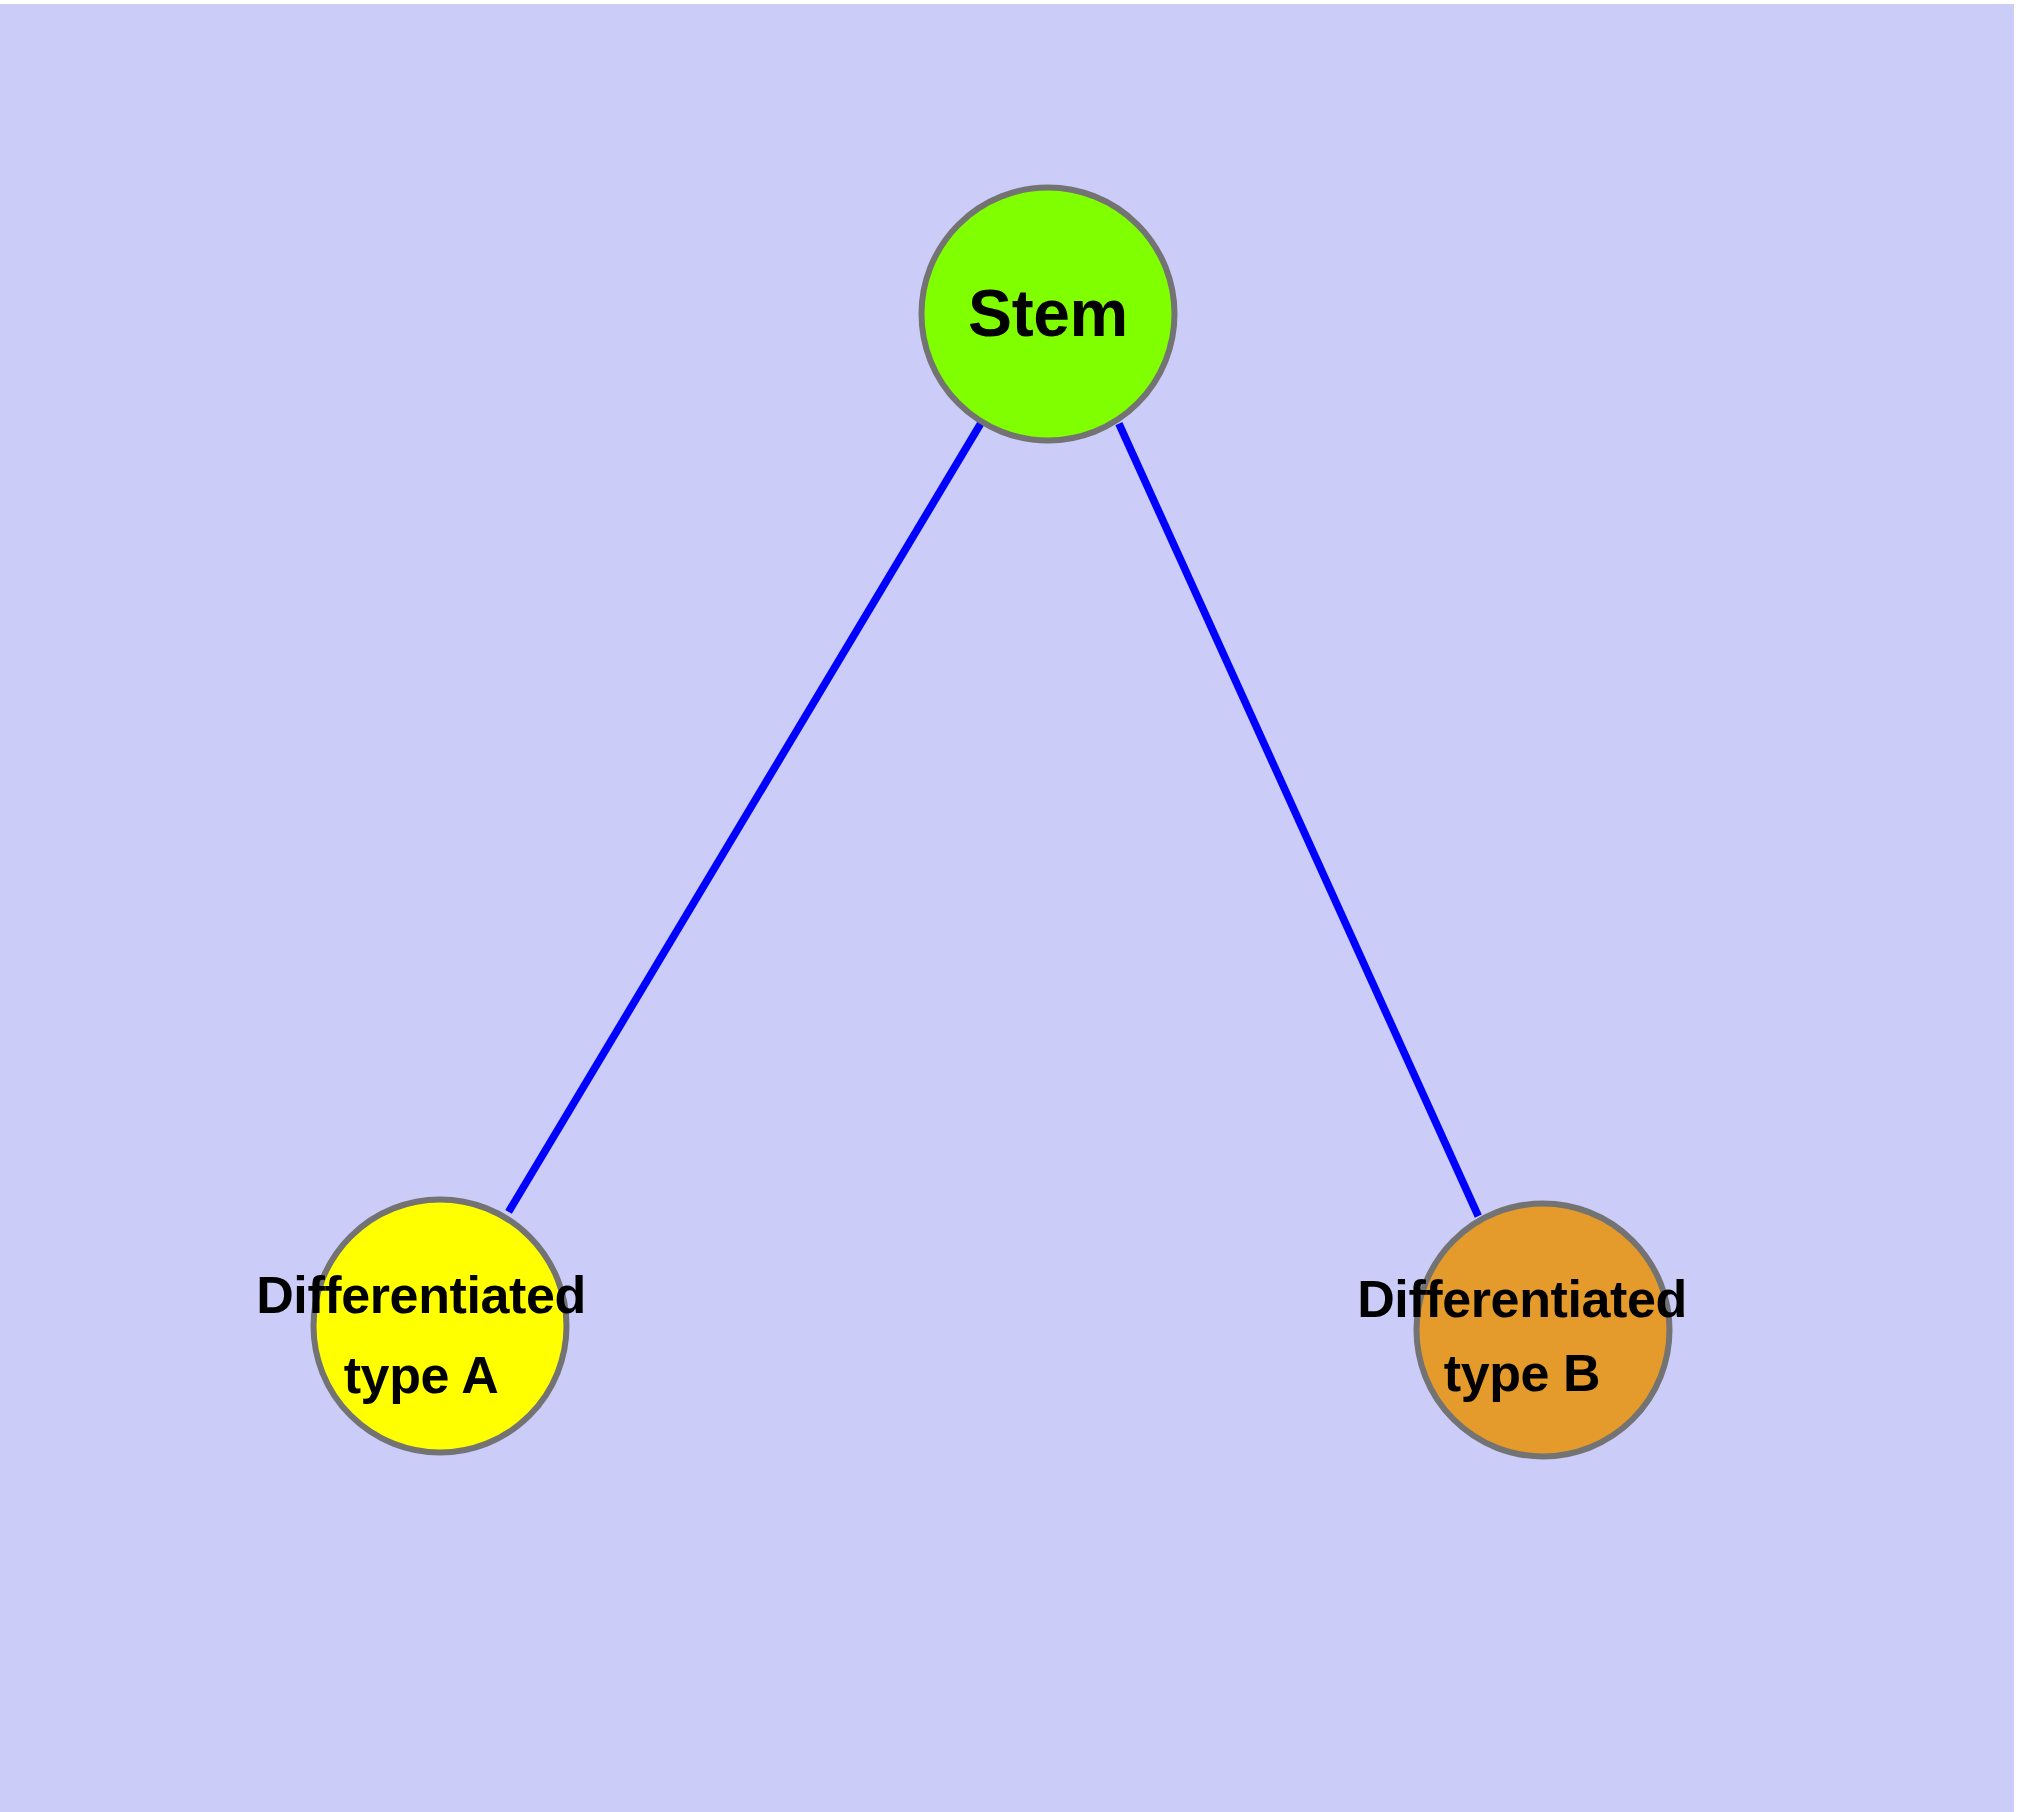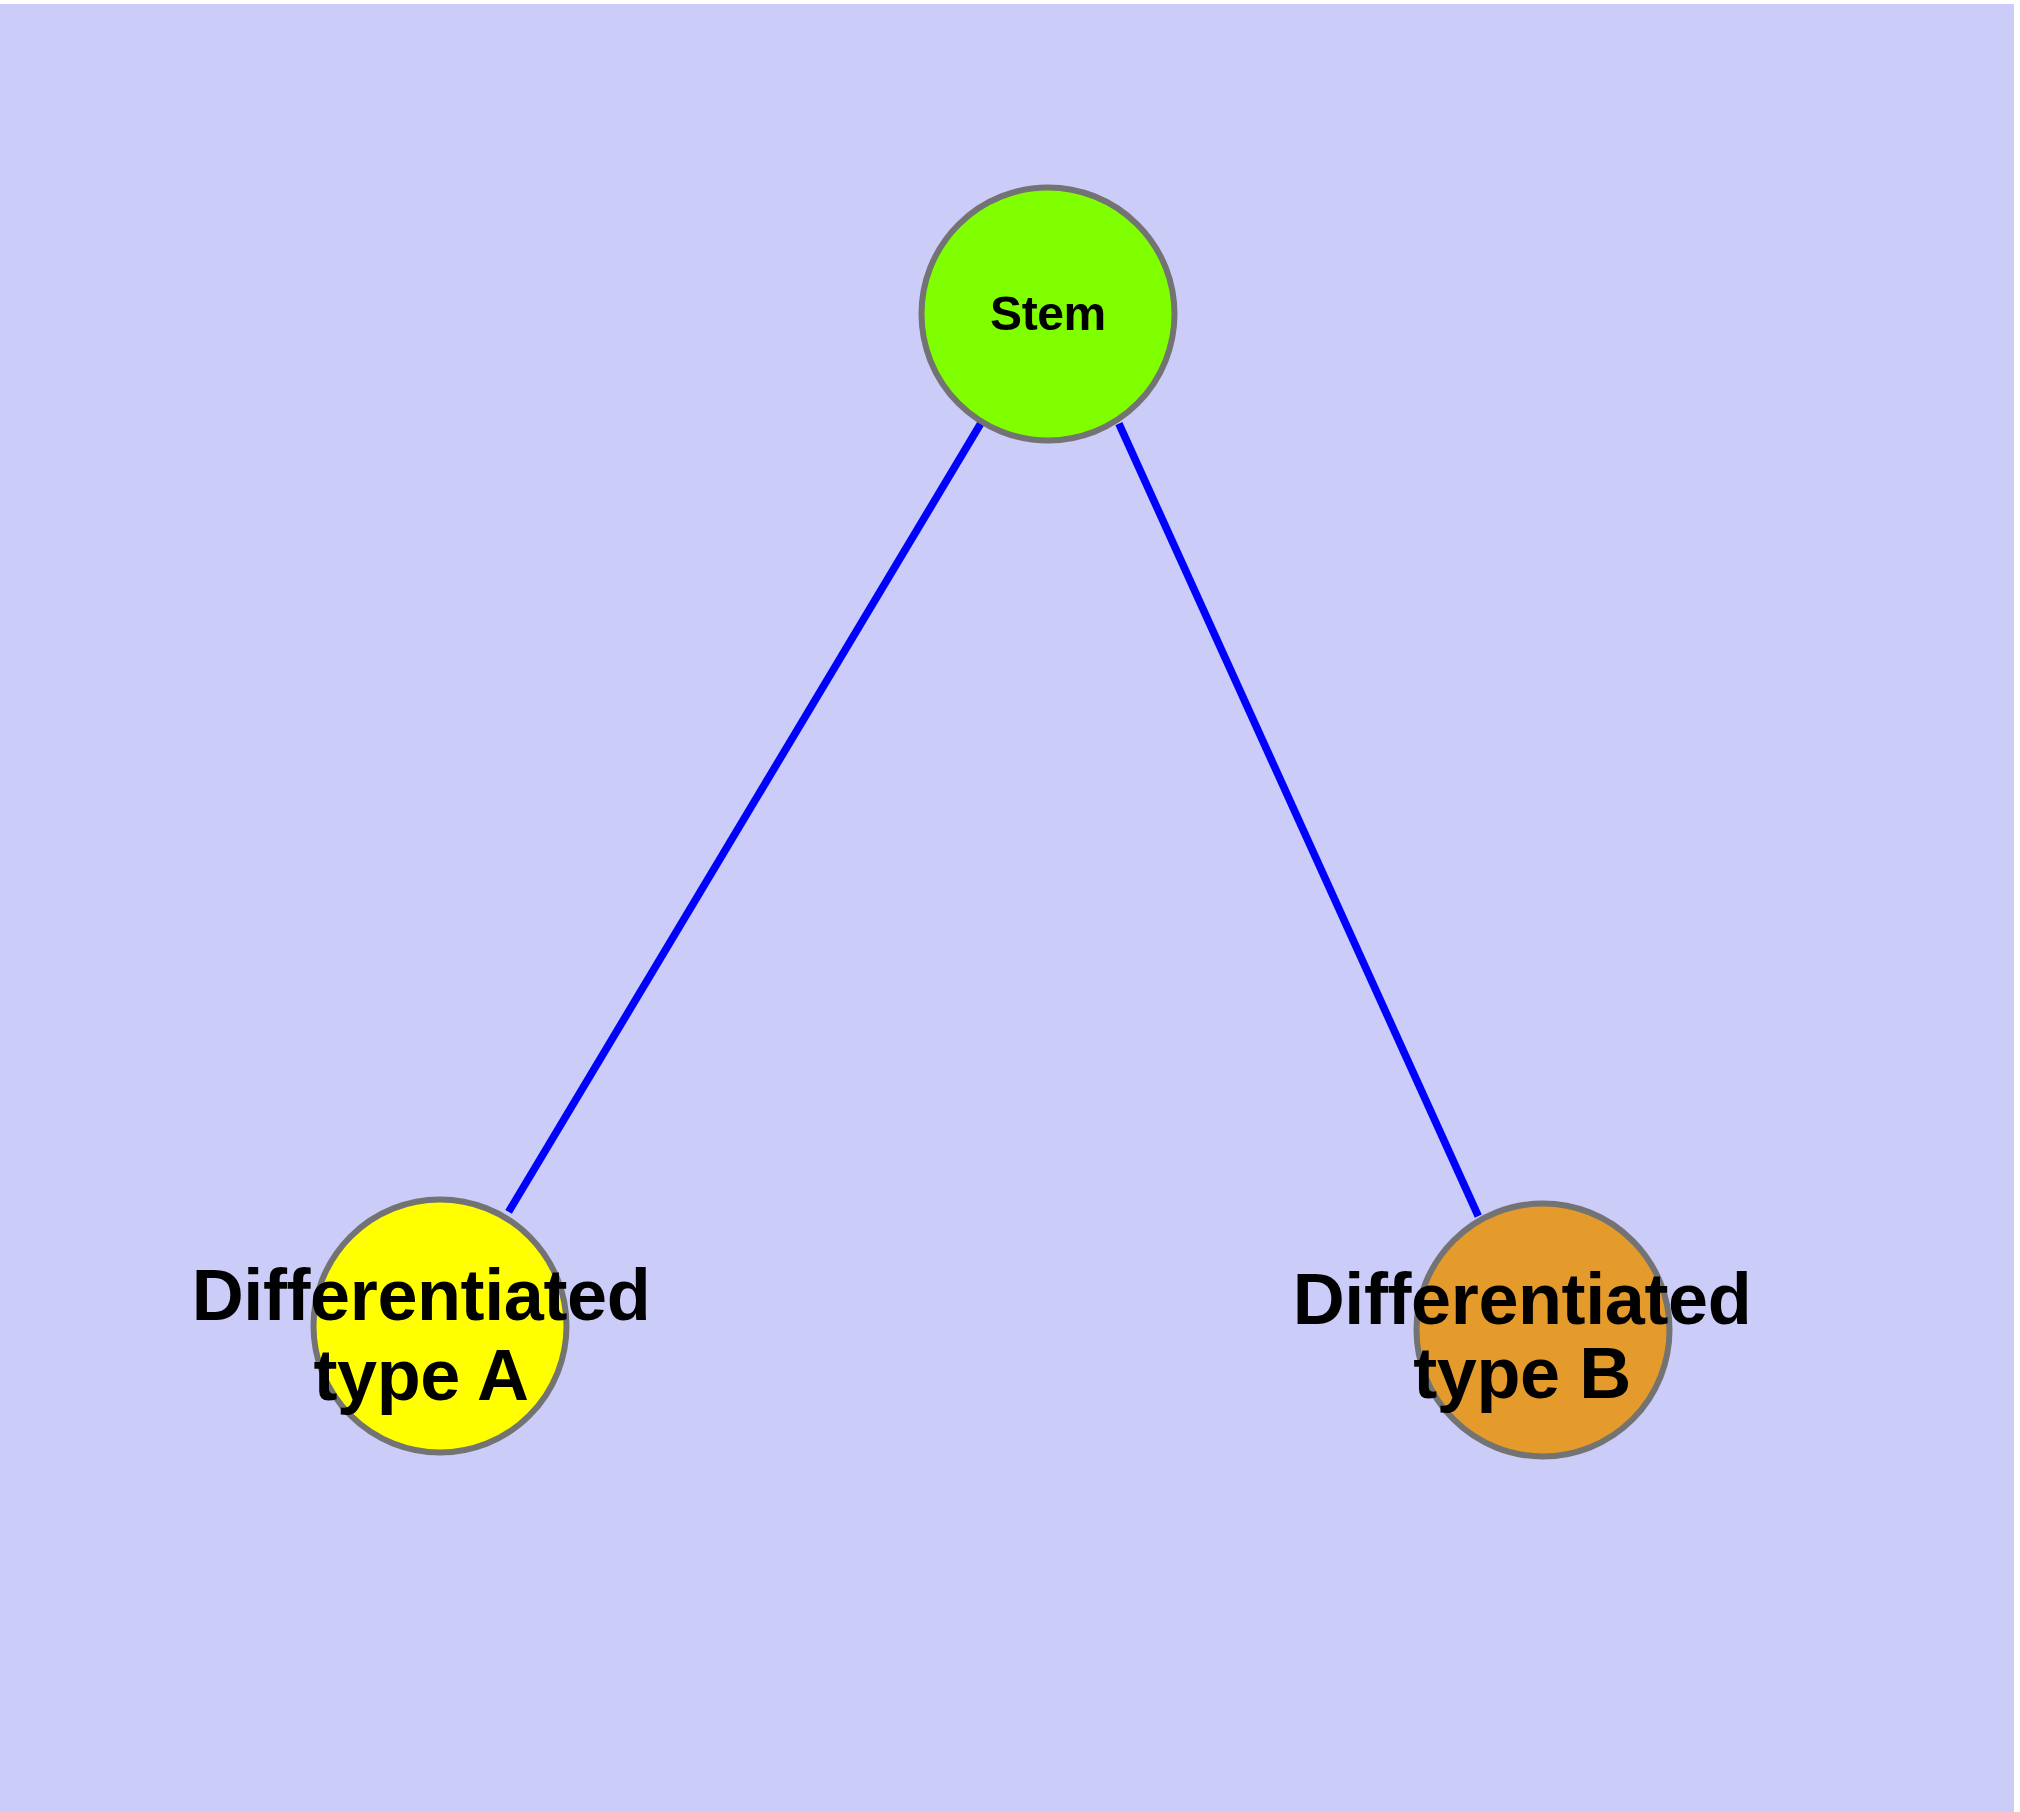--- a/index.html
+++ b/index.html
@@ -58,35 +58,35 @@
     line-height: 1.12;
     letter-spacing: -0.4px;
     pointer-events: none;
   }
   .node-stem .node-circle {
     width: 259px;
     height: 259px;
     background: #80ff00;
   }
   .node-stem .node-label {
-    font-size: 48px;
+    font-size: 66px;
   }
   .node-typea .node-circle {
     width: 259px;
     height: 259px;
     background: #ffff00;
   }
   .node-typeb .node-circle {
     width: 259px;
     height: 259px;
     background: #e49b2b;
   }
   .node-typea .node-label,
   .node-typeb .node-label {
-    font-size: 72px;
+    font-size: 52px;
   }
 </style>
 </head>
 <body>
 
 <div id="canvas">
   <div id="plot-area">
 
     <svg id="graph-svg" viewBox="0 0 2376 2133" preserveAspectRatio="none">
       <line x1="1157" y1="495" x2="600" y2="1425" stroke="#0000ff" stroke-width="9" stroke-linecap="butt"></line>

